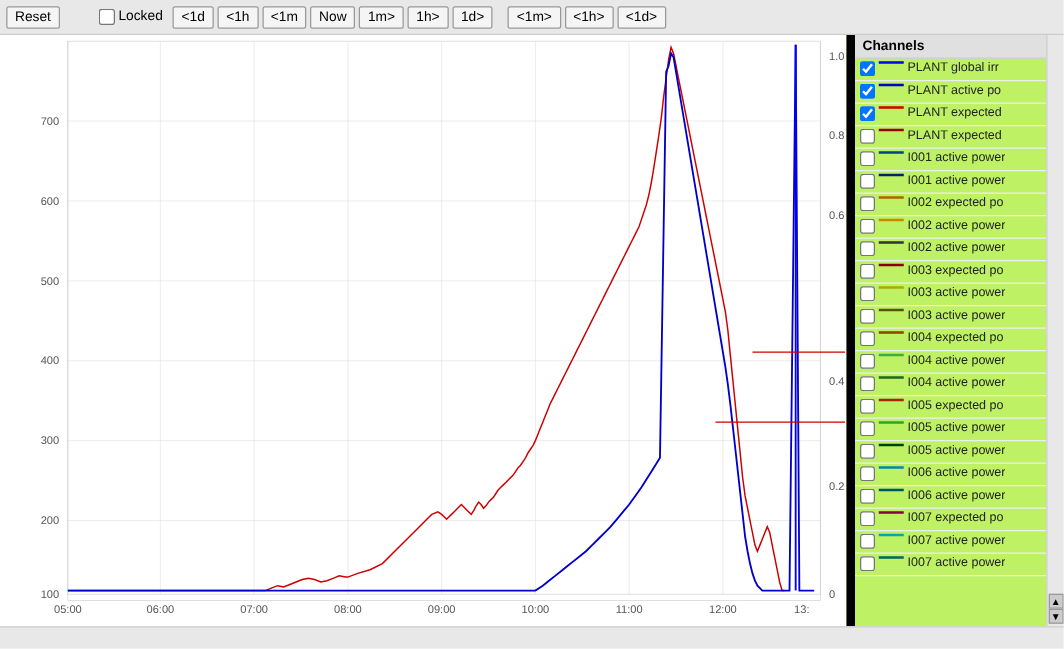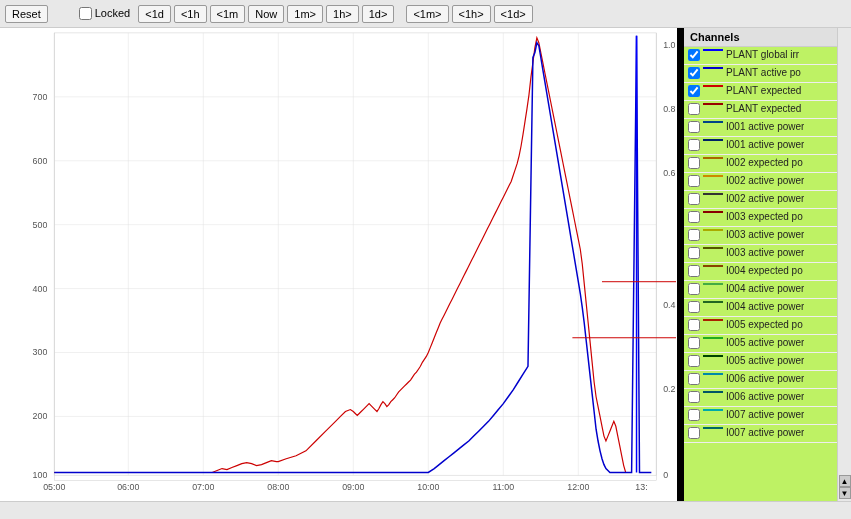--- a/index.html
+++ b/index.html
@@ -315,20 +315,25 @@
             <div class="channel-color-line" style="background-color: rgb(0, 136, 170);"></div>
             <span class="channel-label">I006 active power</span>
           </div>
           <div class="channel-item">
             <input type="checkbox" style="">
             <div class="channel-color-line" style="background-color: rgb(0, 85, 102);"></div>
             <span class="channel-label">I006 active power</span>
           </div>
           <div class="channel-item">
             <input type="checkbox" style="">
+            <div class="channel-color-line" style="background-color: rgb(136, 0, 68);"></div>
+            <span class="channel-label">I007 expected po</span>
+          </div>
+          <div class="channel-item">
+            <input type="checkbox" style="">
             <div class="channel-color-line" style="background-color: rgb(0, 170, 170);"></div>
             <span class="channel-label">I007 active power</span>
           </div>
           <div class="channel-item">
             <input type="checkbox" style="">
             <div class="channel-color-line" style="background-color: rgb(0, 102, 102);"></div>
             <span class="channel-label">I007 active power</span>
           </div>
         </div>
     </div>

